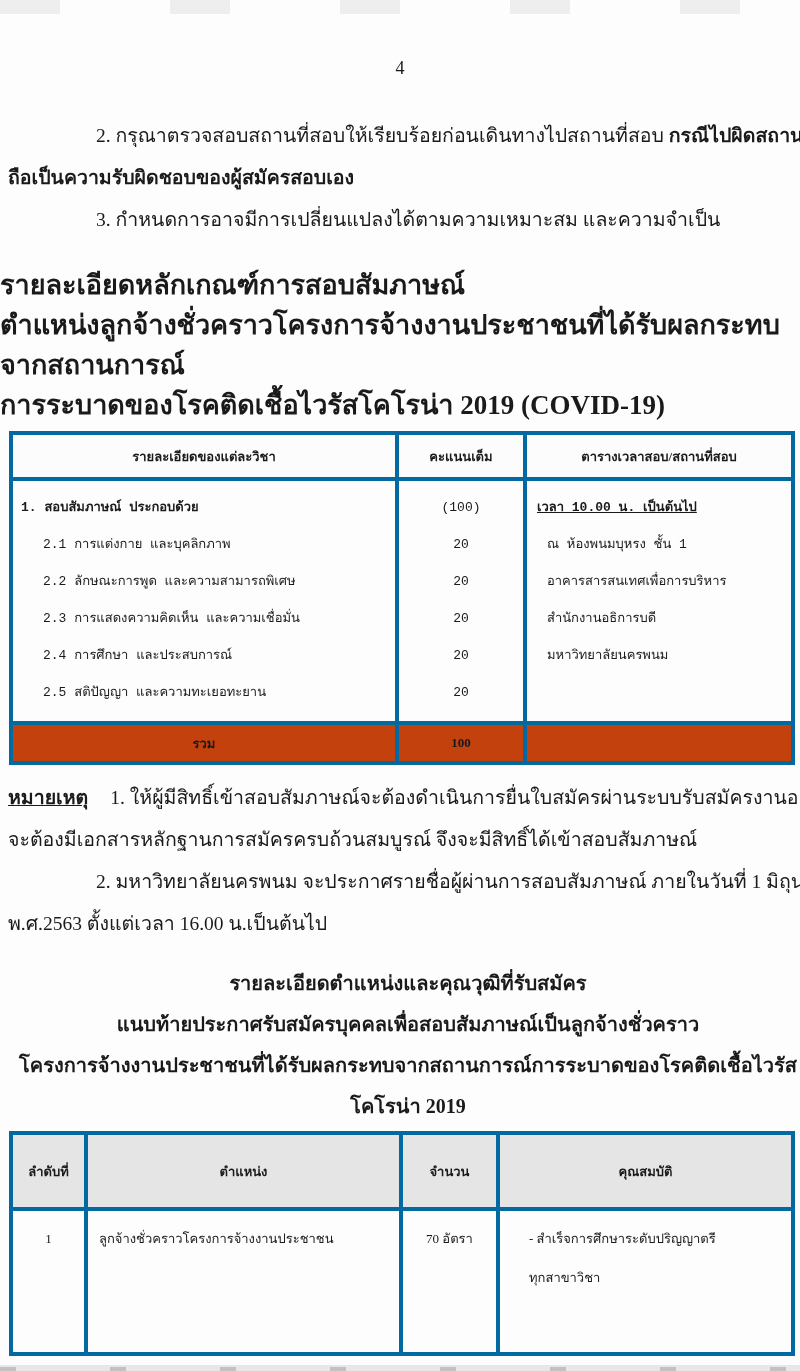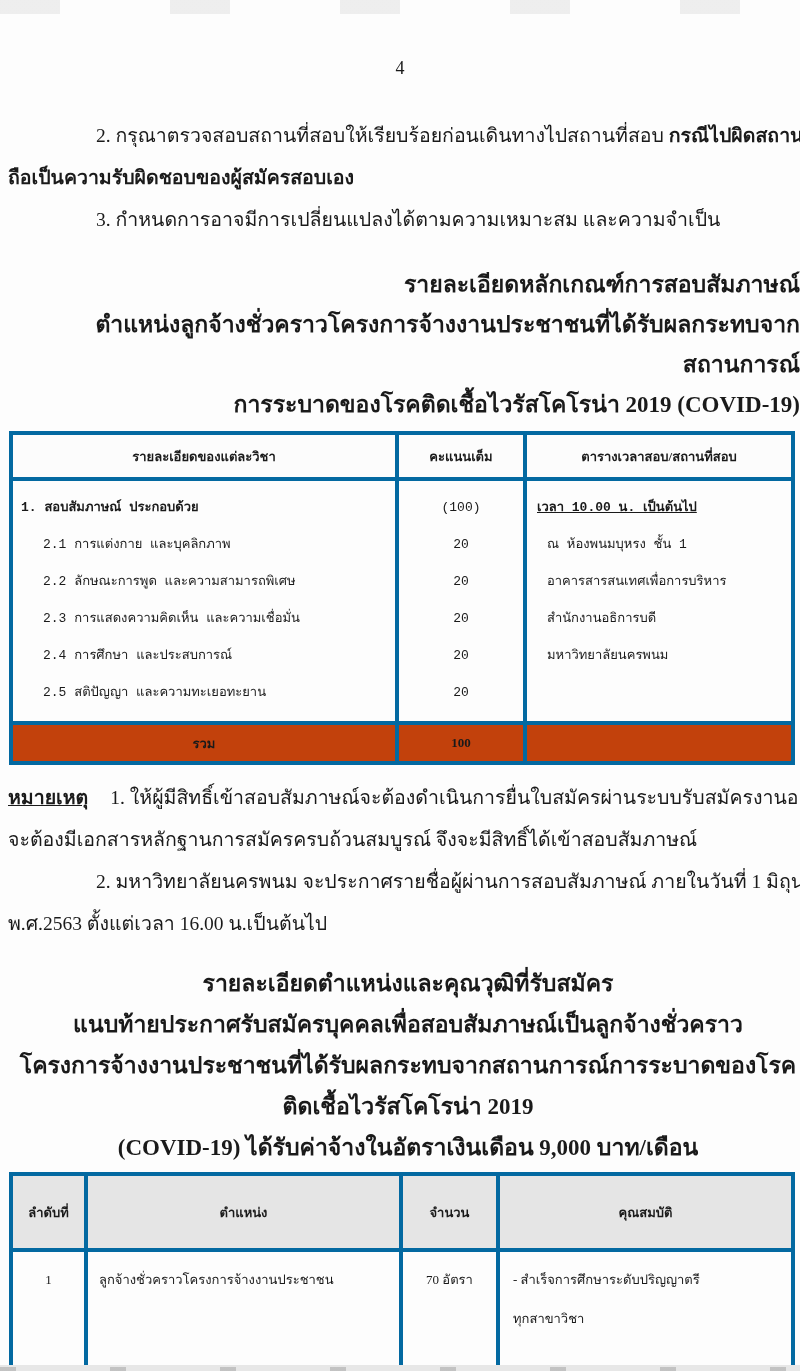--- a/index.html
+++ b/index.html
@@ -16,42 +16,42 @@
     padding-top:58px;
     text-align:center;
     font-size:18px;
   }
   
   .intro{margin-top:36px;font-size:19.5px;line-height:42px;}
   .t-line{margin:0 8px;white-space:nowrap;}
   .indent{padding-left:88px;}
   b,.bold{font-weight:700;}
   
-  .heading{margin-top:24px;text-align:right;font-weight:700;font-size:23px;line-height:40px;}
-  .heading2{margin-top:18px;text-align:center;font-weight:700;font-size:23px;line-height:41px;margin-left:16px;}
+  .heading{margin-top:24px;text-align:left;font-weight:700;font-size:27px;line-height:40px;}
+  .heading2{margin-top:18px;text-align:center;font-weight:700;font-size:20px;line-height:41px;margin-left:16px;}
   
   table{border-collapse:collapse;margin:8px 0 0 9px;table-layout:fixed;}
   .tbl1{width:782px;margin-top:6px;}
   .tbl2{width:782px;margin-top:4px;}
   th,td{border:4px solid #0369a1;font-size:13px;vertical-align:top;}
   .tbl1 th{height:40px;vertical-align:middle;text-align:center;font-weight:700;background:#fcfcfc;}
   .tbl1 td.body-cell{padding:8px 0 10px 0;font-family:Liberation Mono, monospace;}
   .tbl1 .cell-line{line-height:37px;}
   .tbl1 .main-line{font-weight:700;padding-left:8px;}
   .tbl1 .sub-line{padding-left:30px;}
   .tbl1 .score-line{text-align:center;}
   .tbl1 .loc-line{padding-left:20px;}
   .tbl1 .sched-line{font-weight:700;text-decoration:underline;padding-left:10px;}
   .tbl1 .total-row td{height:34px;background:#c2410c;text-align:center;vertical-align:middle;font-weight:700;}
   .tbl2 th{height:70px;vertical-align:middle;text-align:center;font-weight:700;background:#e5e5e5;}
   .tbl2 td{padding-top:8px;padding-bottom:12px;}
   .tbl2 .cell-line{line-height:39px;}
   .tbl2 .no-cell,.tbl2 .qty-cell{text-align:center;}
   .tbl2 .pos-line{padding-left:10px;}
-  .tbl2 .qual-line{padding-left:12px;}
+  .tbl2 .qual-line{padding-left:28px;}
   
   .note{margin-top:12px;font-size:19.5px;line-height:42px;}
   .note-label{font-weight:700;text-decoration:underline;}
   .note-gap{display:inline-block;width:22px;}
   
   .bottom-strip{
     position:absolute;left:0;right:0;bottom:0;height:6px;
     background:#e7e7e7;
   }
   .bottom-dashes{
@@ -136,21 +136,20 @@
     <div class="t-line"><span class="note-label">หมายเหตุ</span><span class="note-gap"></span><span>1. ให้ผู้มีสิทธิ์เข้าสอบสัมภาษณ์จะต้องดำเนินการยื่นใบสมัครผ่านระบบรับสมัครงานออนไลน์และ</span></div>
     <div class="t-line">จะต้องมีเอกสารหลักฐานการสมัครครบถ้วนสมบูรณ์ จึงจะมีสิทธิ์ได้เข้าสอบสัมภาษณ์</div>
     <div class="t-line indent">2. มหาวิทยาลัยนครพนม จะประกาศรายชื่อผู้ผ่านการสอบสัมภาษณ์ ภายในวันที่ 1 มิถุนายน</div>
     <div class="t-line">พ.ศ.2563 ตั้งแต่เวลา 16.00 น.เป็นต้นไป</div>
   </div>
 
   <div class="heading2">
     <div>รายละเอียดตำแหน่งและคุณวุฒิที่รับสมัคร</div>
     <div>แนบท้ายประกาศรับสมัครบุคคลเพื่อสอบสัมภาษณ์เป็นลูกจ้างชั่วคราว</div>
     <div>โครงการจ้างงานประชาชนที่ได้รับผลกระทบจากสถานการณ์การระบาดของโรคติดเชื้อไวรัสโคโรน่า 2019</div>
-    <div>(COVID-19) ได้รับค่าจ้างในอัตราเงินเดือน 9,000 บาท/เดือน</div>
   </div>
 
   <table class="tbl2">
     <colgroup>
         <col style="width:75px">
         <col style="width:315px">
         <col style="width:97px">
         <col style="width:295px">
       </colgroup>
     <tbody>

